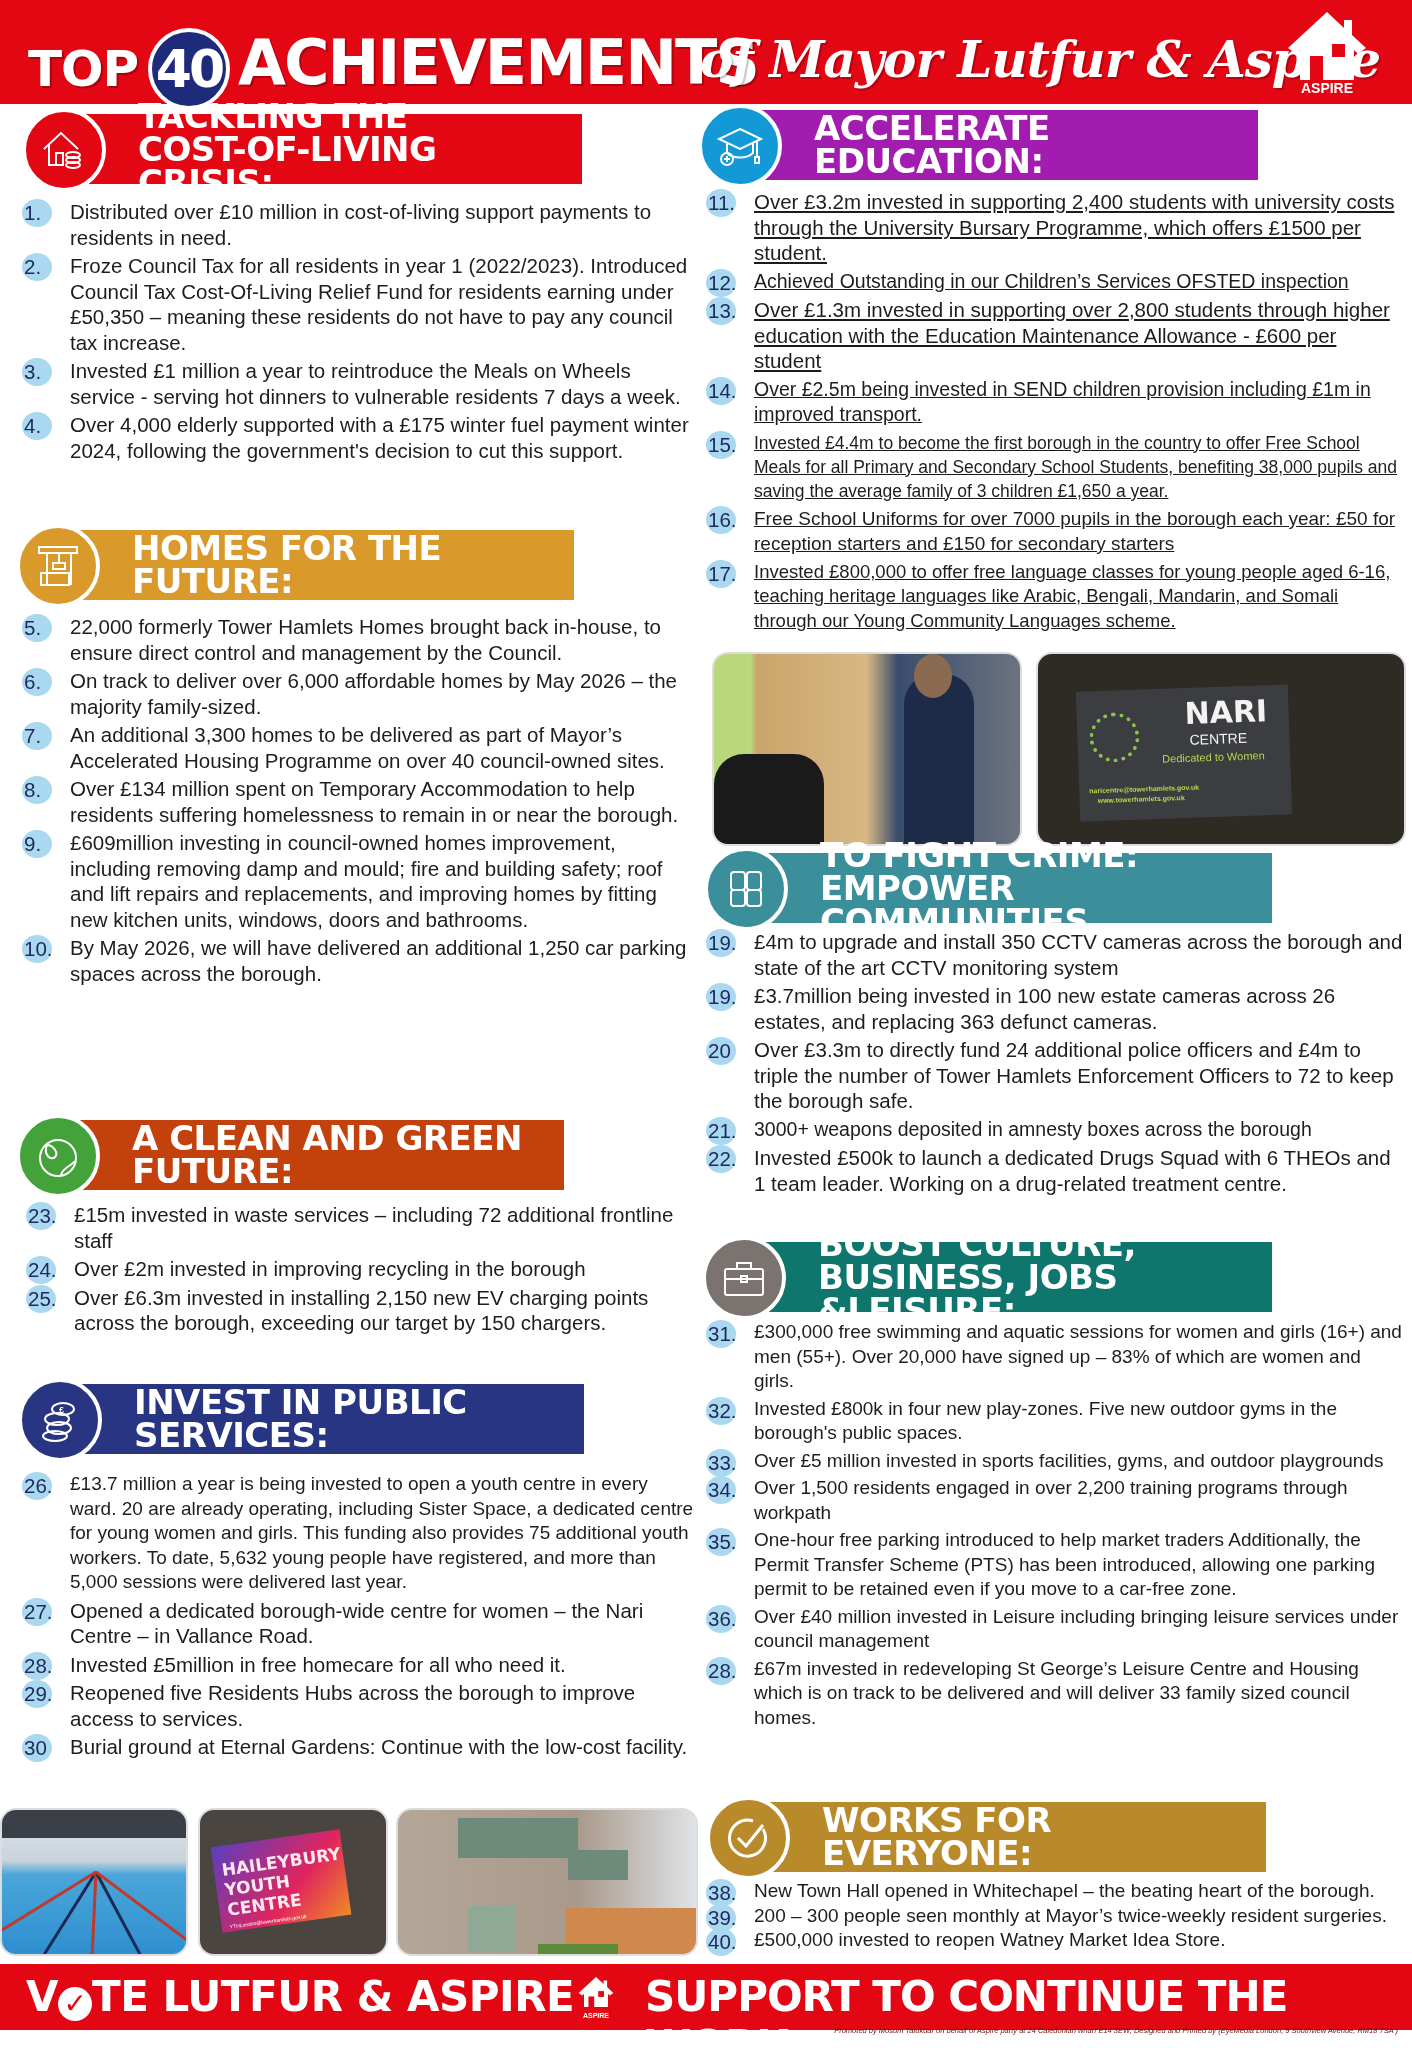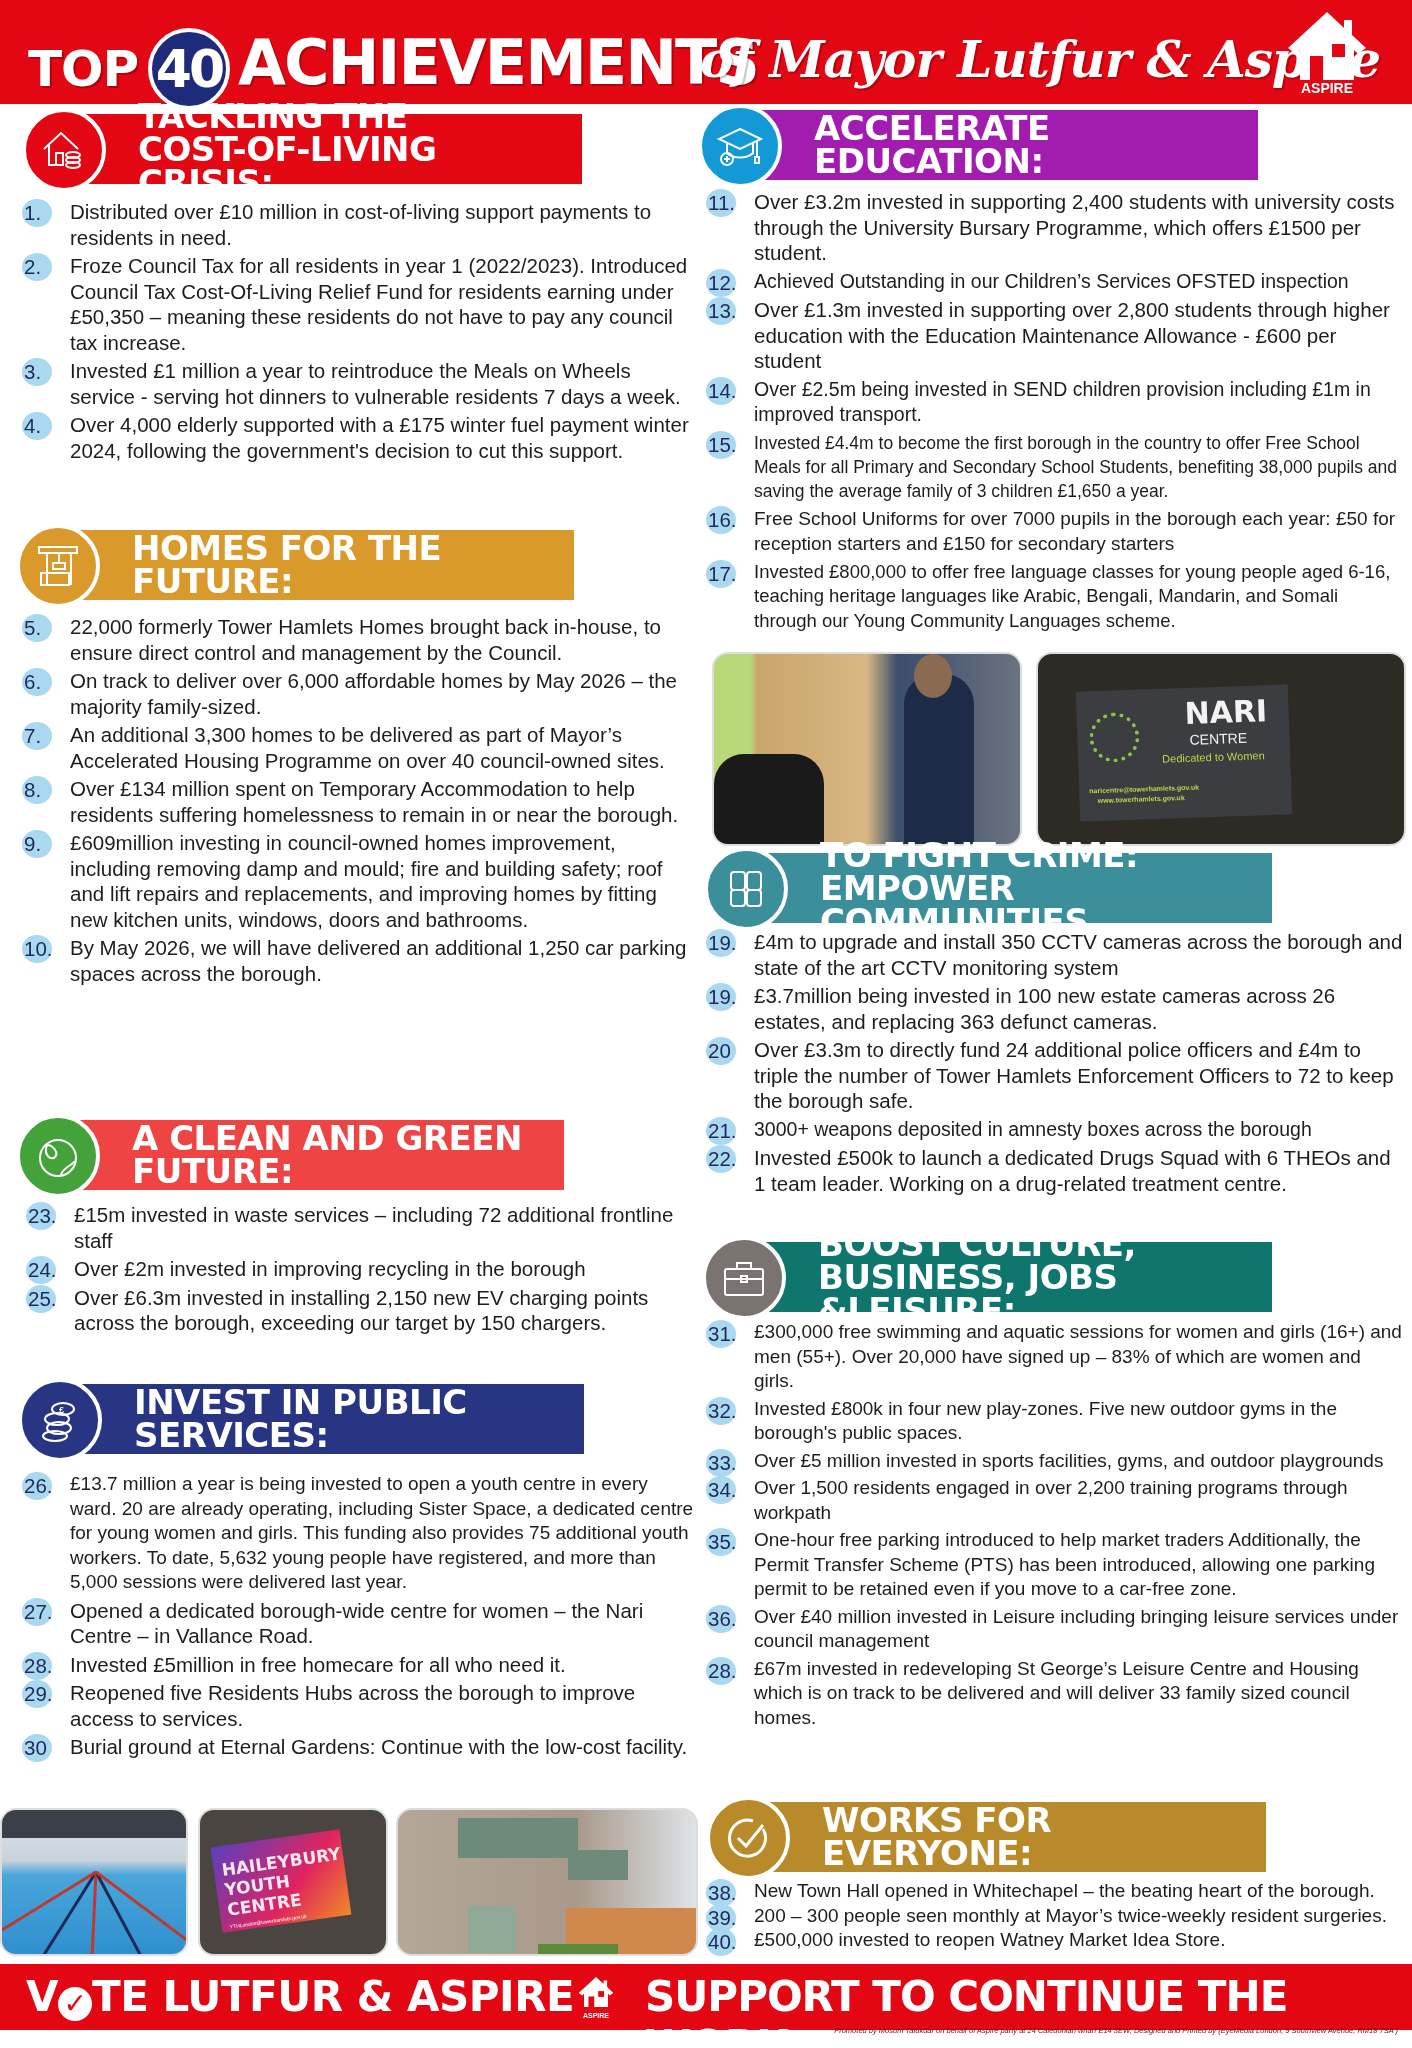--- a/index.html
+++ b/index.html
@@ -172,21 +172,21 @@
       <span class="n">9.</span>
       <span class="t">£609million investing in council-owned homes improvement, including removing damp and mould; fire and building safety; roof and lift repairs and replacements, and improving homes by fitting new kitchen units, windows, doors and bathrooms.</span>
     </li>
   <li>
       <span class="n">10.</span>
       <span class="t">By May 2026, we will have delivered an additional 1,250 car parking spaces across the borough.</span>
     </li>
 </ol>
 
 <div class="sec-head" style="left:16px; top:1120px; width:560px;">
-  <div class="bar" style="background:#ef4444; width:508px;">
+  <div class="bar" style="background:#c2410c; width:508px;">
     <div>
       <div>A CLEAN AND GREEN</div>
       <div>FUTURE:</div>
     </div>
   </div>
   <div class="circ" style="background:#43a33a;">
     <svg viewBox="0 0 50 50" fill="none" stroke="#fff" stroke-width="2">
       <circle cx="25" cy="27" r="18"></circle>
         <path d="M14,14 C10,24 18,30 22,26 C26,22 20,14 14,14 Z"></path>
         <path d="M28,44 C30,36 40,34 42,30"></path>
@@ -282,21 +282,21 @@
       <polygon points="25,8 46,18 25,28 4,18"></polygon>
         <path d="M12,22 V32 C18,38 32,38 38,32 V22"></path>
         <line x1="42" y1="20" x2="42" y2="36"></line>
         <rect x="40" y="36" width="4" height="6"></rect>
       <circle cx="12" cy="38" r="6"></circle>
         <line x1="12" y1="35" x2="12" y2="41"></line>
         <line x1="9" y1="38" x2="15" y2="38"></line>
     </svg>
   </div>
 </div>
-<ol class="list" style="left:706px; top:189px; width:700px;">
+<ol class="list" style="left:706px; top:189px; width:700px;text-decoration:underline;">
   <li>
       <span class="n">11.</span>
       <span class="t">Over £3.2m invested in supporting 2,400 students with university costs through the University Bursary Programme, which offers £1500 per student.</span>
     </li>
   <li style="font-size:19.5px;">
       <span class="n">12.</span>
       <span class="t">Achieved Outstanding in our Children’s Services OFSTED inspection</span>
     </li>
   <li>
       <span class="n">13.</span>

